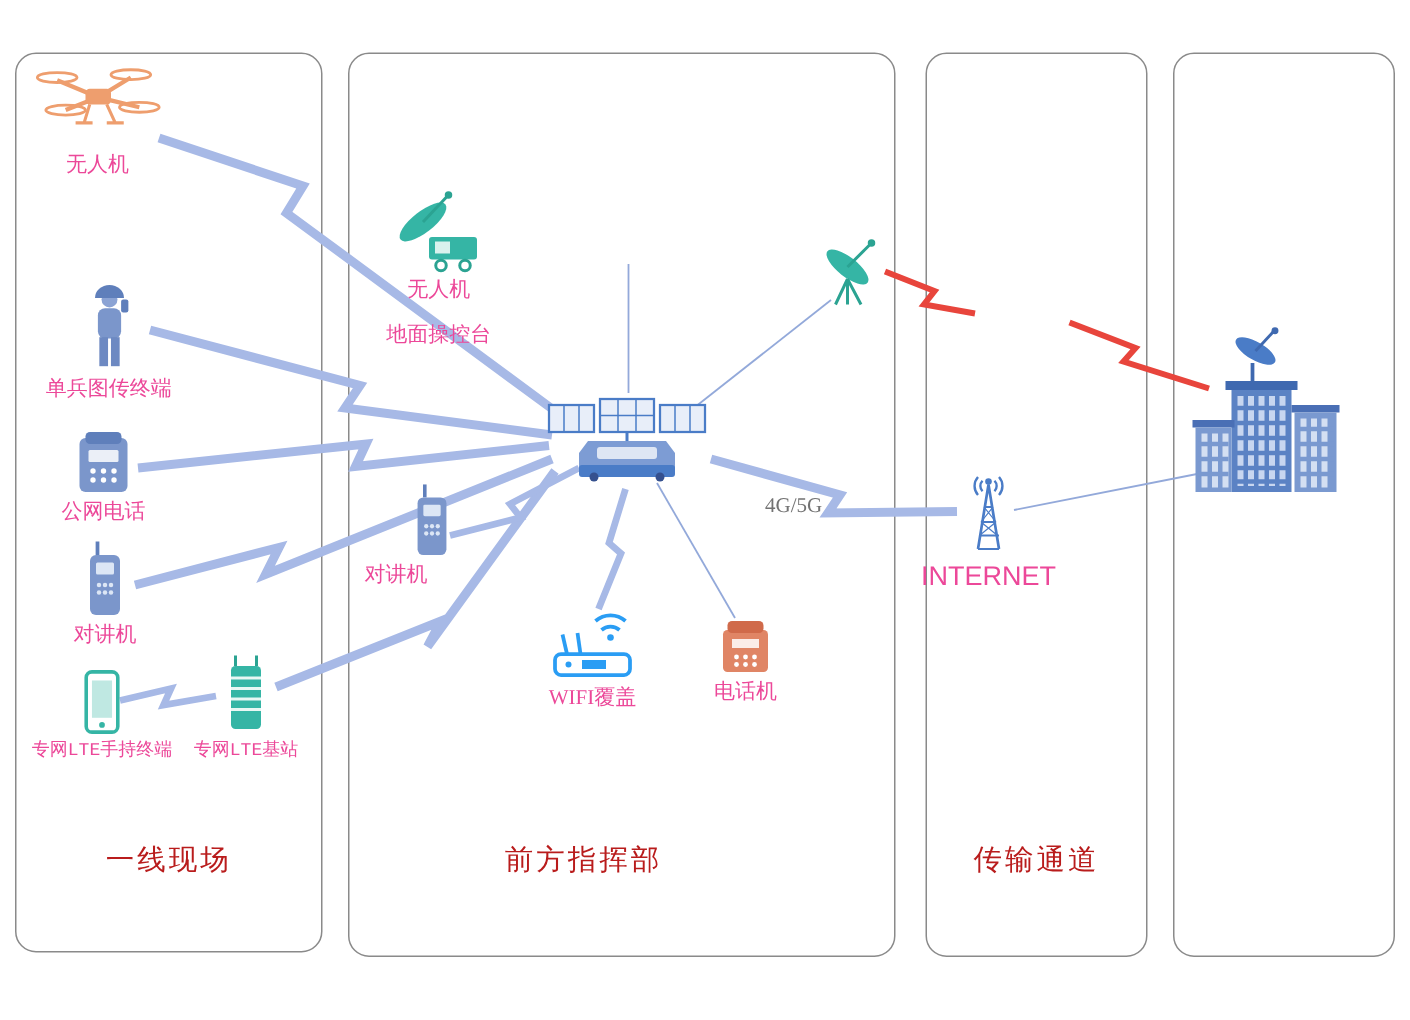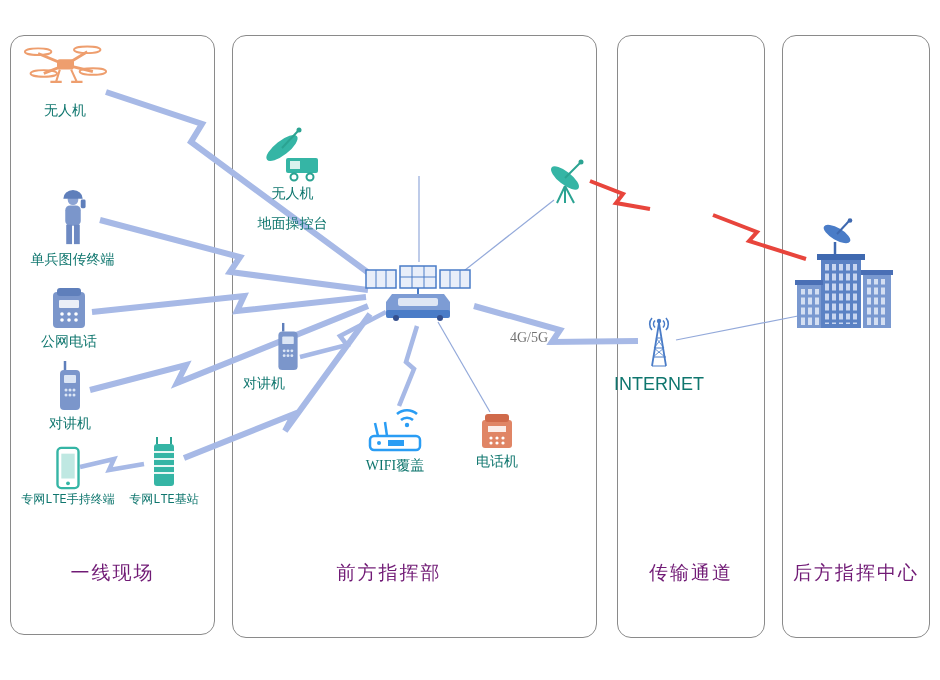--- a/index.html
+++ b/index.html
@@ -6,35 +6,35 @@
   html,body { background:#ffffff; }
   body { font-family:"Liberation Sans", sans-serif; }
   .canvas { position:relative; width:940px; height:680px; background:#fff; overflow:hidden; }
 
   .panel { position:absolute; border:1px solid #8a8a8a; border-radius:14px; background:#fff; z-index:0; }
   #panel-front-line   { left:10px;  top:35px; width:205px; height:600px; }
   #panel-forward-cmd  { left:232px; top:35px; width:365px; height:603px; }
   #panel-transmission { left:617px; top:35px; width:148px; height:603px; }
   #panel-rear-cmd     { left:782px; top:35px; width:148px; height:603px; }
 
-  .panel-title { position:absolute; text-align:center; font-size:19px; color:#701a75;
+  .panel-title { position:absolute; text-align:center; font-size:19px; color:#b91c1c;
                  letter-spacing:2px; z-index:3; font-family:Liberation Serif, serif; }
   #title-1 { left:10px;  top:560px; width:205px; }
   #title-2 { left:232px; top:560px; width:314px; }
   #title-3 { left:617px; top:560px; width:148px; }
   #title-4 { left:782px; top:560px; width:148px; }
 
   .links { position:absolute; left:0; top:0; width:940px; height:680px; z-index:1; pointer-events:none; }
   .bolt { fill:none; stroke:#a7b9e6; stroke-width:6; stroke-linejoin:miter; }
   .bolt.thin { stroke-width:4.5; }
   .bolt.red { stroke:#e8453c; stroke-width:4; }
   .wire { fill:none; stroke:#93a9da; stroke-width:1.2; }
 
   .node { position:absolute; display:flex; flex-direction:column; align-items:center; z-index:2; }
-  .node .label { margin-top:3px; font-size:14px; color:#0f766e; text-align:center; line-height:1.3;
+  .node .label { margin-top:3px; font-size:14px; color:#ec4899; text-align:center; line-height:1.3;
                  white-space:nowrap; font-family:"Liberation Serif", serif; }
   .node .label.small { font-size:12px;font-family:Liberation Mono, monospace; }
   .node .label.latin { font-family:"Liberation Sans", sans-serif; font-size:18px; }
   .node .label.shift-left { transform:translateX(-24px); }
 
   .link-label { position:absolute; left:510px; top:330px; font-size:14px; color:#737373; z-index:3;
                 font-family:Liberation Serif, serif; }
 </style>
 </head>
 <body>
@@ -61,21 +61,20 @@
     <path class="bolt thin" d="M386,312 L340,336 L347,345 L300,357"></path>
     <path class="bolt thin" d="M417,326 L406,362 L414,369 L399,406"></path>
     <path class="bolt" d="M474,306 L560,330 L552,342 L638,341"></path>
     <path class="bolt red" d="M590,181 L623,194 L616,203 L650,209"></path>
     <path class="bolt red" d="M713,215 L757,232 L749,241 L806,259"></path>
   </svg>
 
   <div class="panel-title" id="title-1">一线现场</div>
   <div class="panel-title" id="title-2">前方指挥部</div>
   <div class="panel-title" id="title-3">传输通道</div>
-  <div class="panel-title" id="title-4">后方指挥中心</div>
 
   <div class="node" style="left:20px;top:44px;width:90px">
     <svg class="icon" width="85" height="55" viewBox="0 0 90 58">
       <ellipse cx="16" cy="8" rx="14" ry="3.5" fill="none" stroke="#ee9e6e" stroke-width="2"></ellipse>
       <ellipse cx="68" cy="6" rx="14" ry="3.5" fill="none" stroke="#ee9e6e" stroke-width="2"></ellipse>
       <ellipse cx="22" cy="31" rx="14" ry="3.5" fill="none" stroke="#ee9e6e" stroke-width="2"></ellipse>
       <ellipse cx="74" cy="29" rx="14" ry="3.5" fill="none" stroke="#ee9e6e" stroke-width="2"></ellipse>
       <path d="M16,10 L45,22 L68,8 M22,31 L45,22 L74,29" stroke="#ee9e6e" stroke-width="3" fill="none"></path>
       <rect x="36" y="16" width="18" height="11" rx="3" fill="#ee9e6e"></rect>
       <path d="M39,27 L35,40 M51,27 L57,40 M29,40 h12 M51,40 h12" stroke="#ee9e6e" stroke-width="2.2" fill="none"></path>

